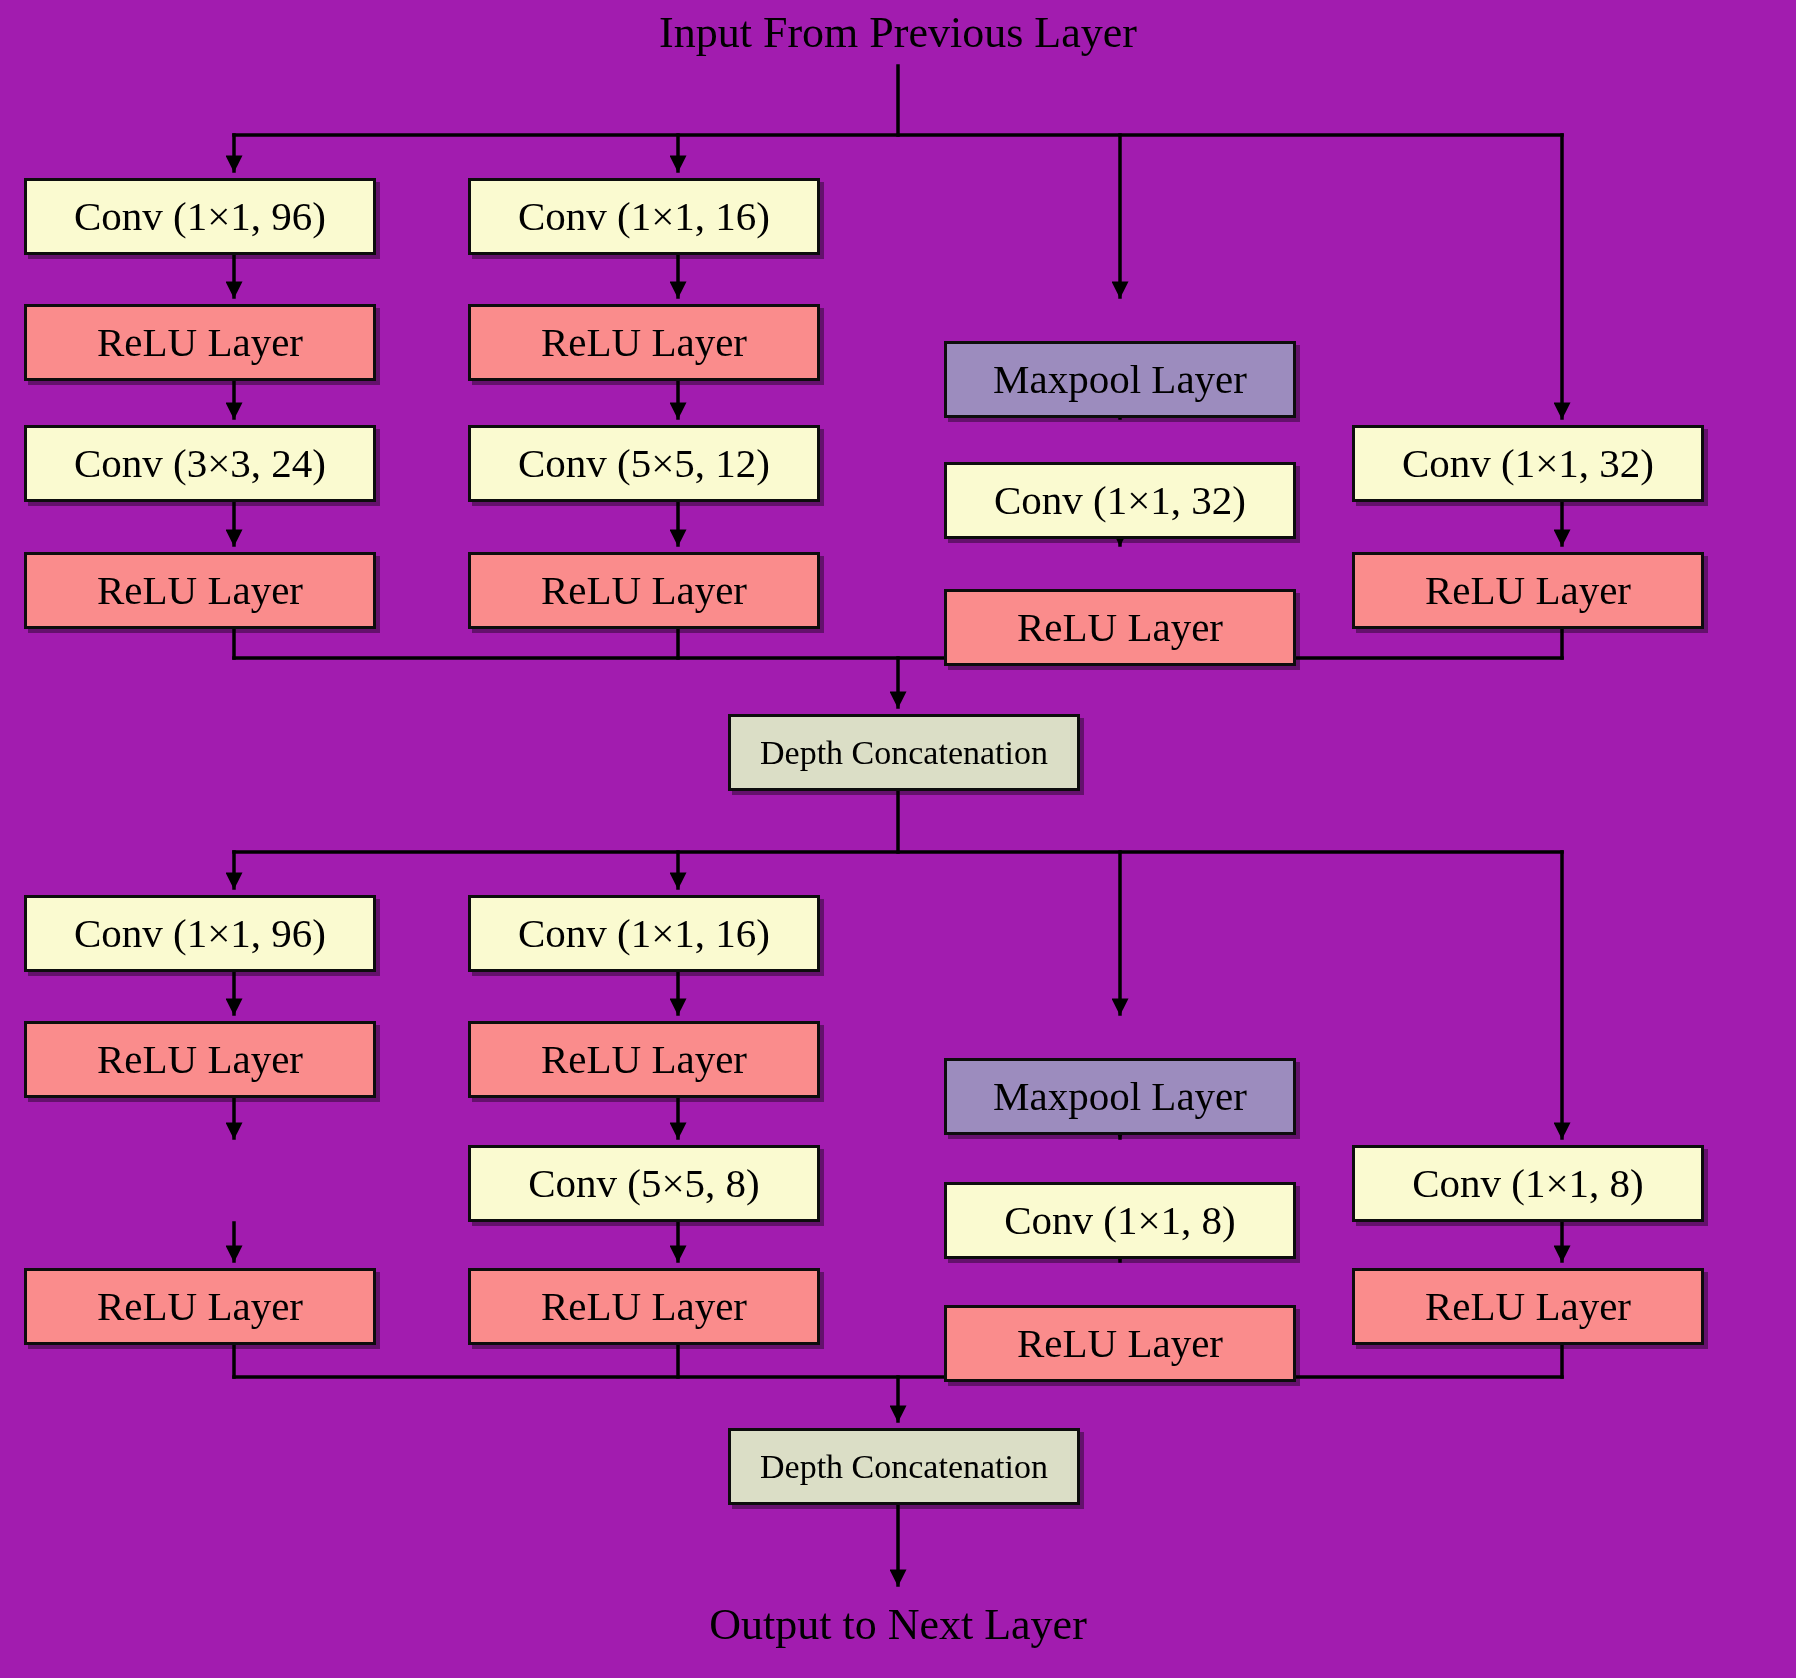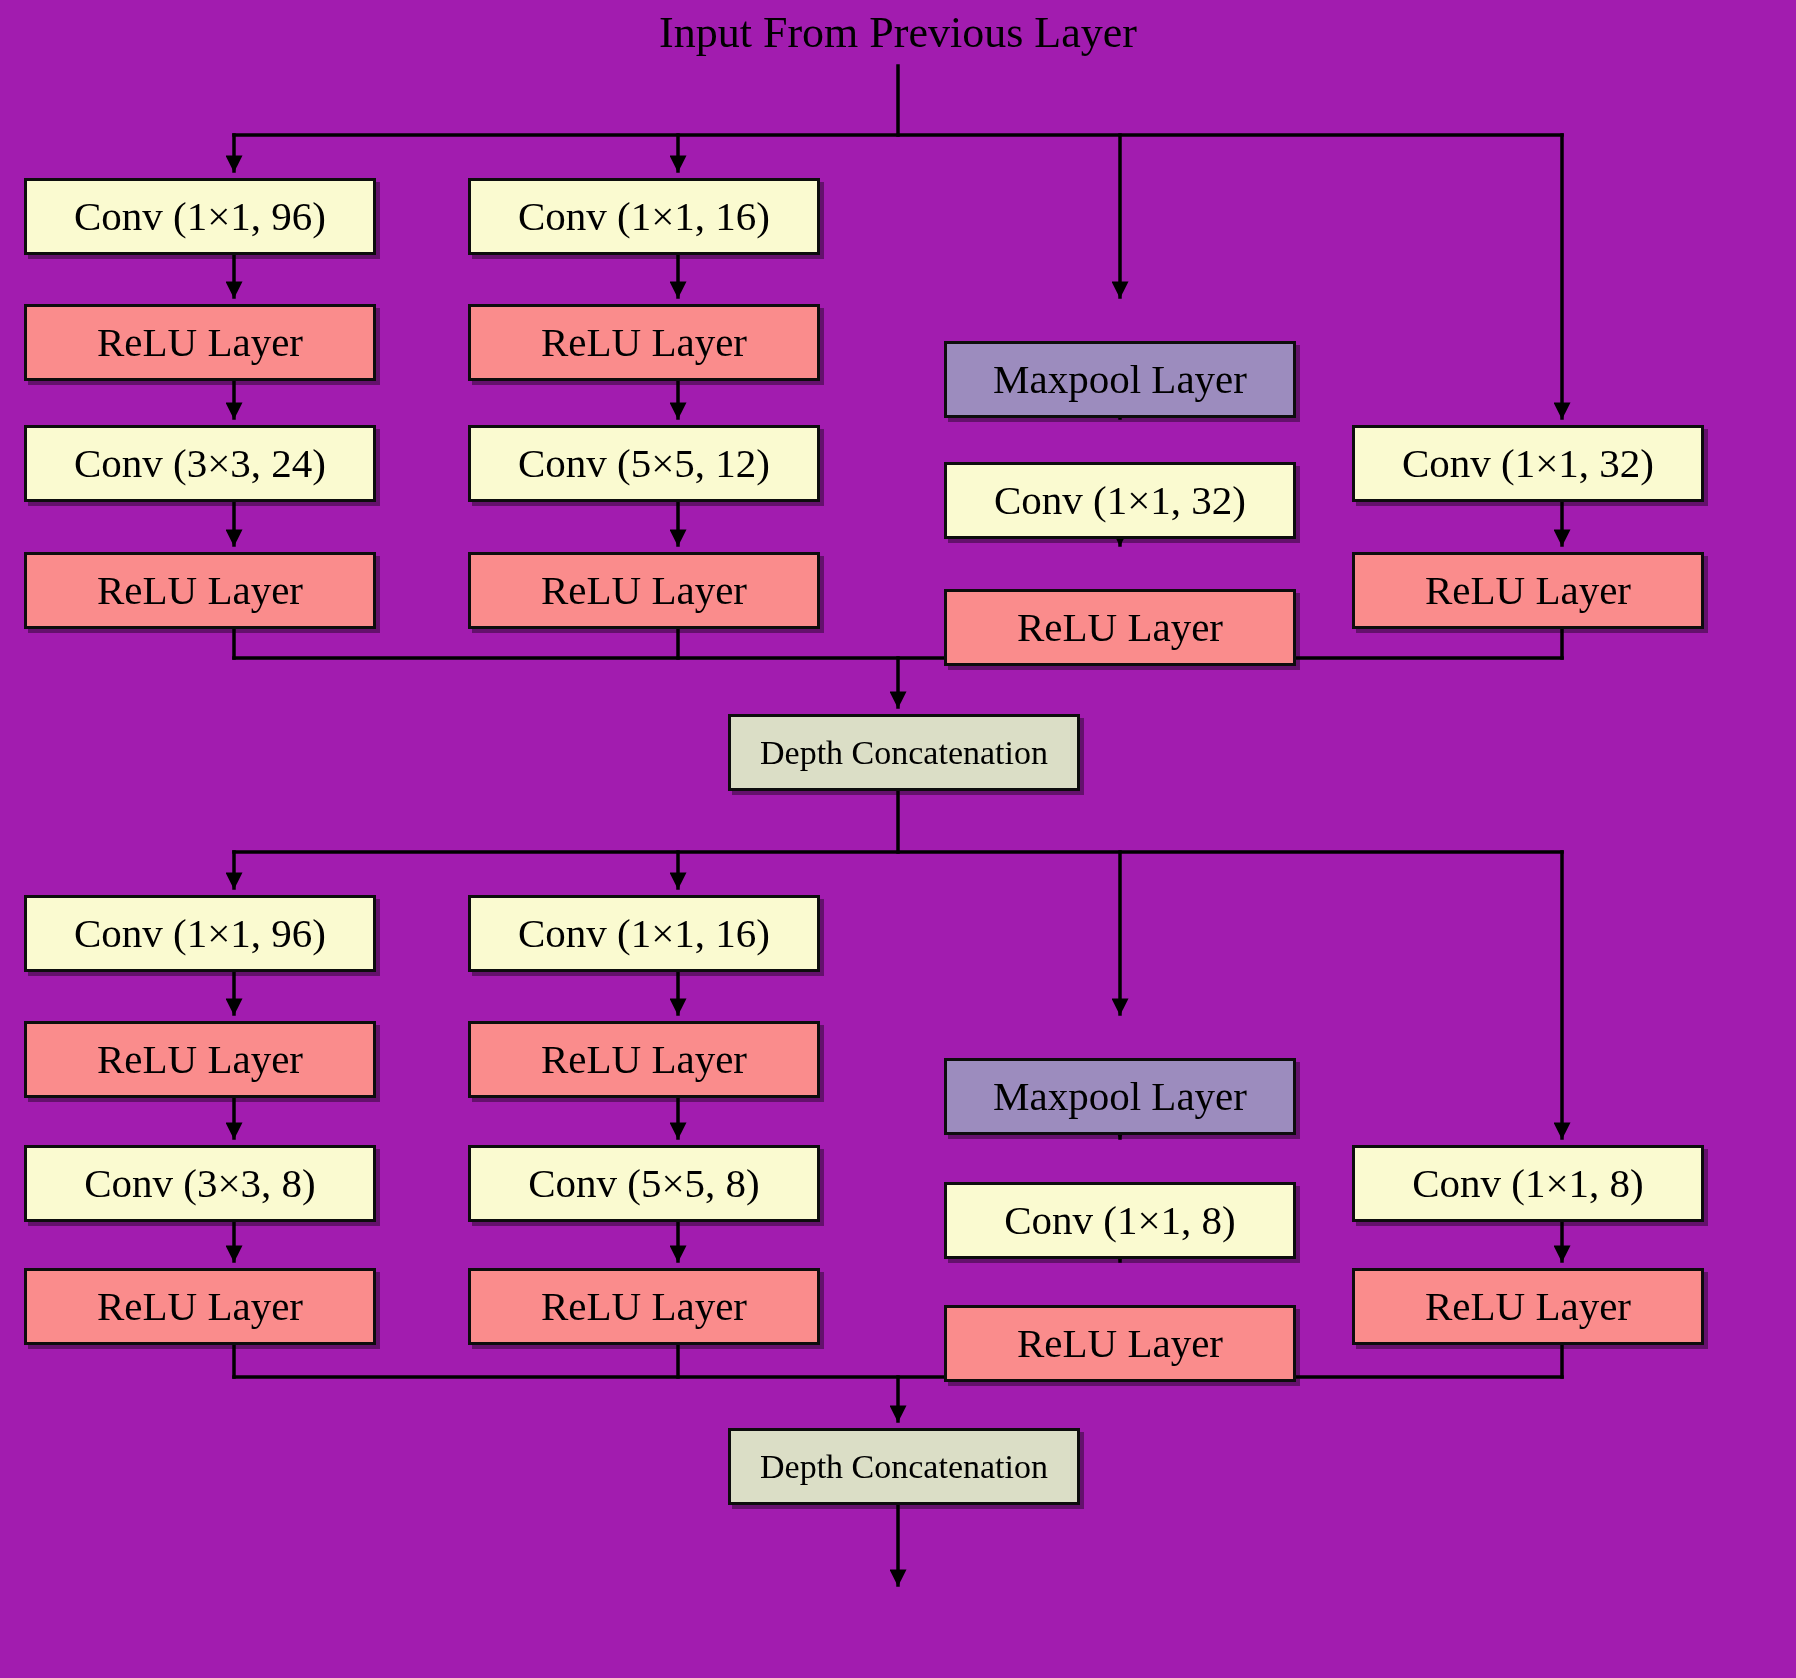--- a/index.html
+++ b/index.html
@@ -161,26 +161,26 @@
 
   <div class="node concat dc dc1">Depth Concatenation</div>
 
   <div class="node conv col1 b2rowA">Conv (1×1, 96)</div>
   <div class="node conv col2 b2rowA">Conv (1×1, 16)</div>
 
   <div class="node relu col1 b2rowB">ReLU Layer</div>
   <div class="node relu col2 b2rowB">ReLU Layer</div>
   <div class="node maxpool col3 b2rowB">Maxpool Layer</div>
 
-  <div class="node conv col1 b2rowC">Conv (3×3, 8)</div>
   <div class="node conv col2 b2rowC">Conv (5×5, 8)</div>
   <div class="node conv col3 b2rowC">Conv (1×1, 8)</div>
   <div class="node conv col4 b2rowC">Conv (1×1, 8)</div>
 
   <div class="node relu col1 b2rowD">ReLU Layer</div>
   <div class="node relu col2 b2rowD">ReLU Layer</div>
   <div class="node relu col3 b2rowD">ReLU Layer</div>
   <div class="node relu col4 b2rowD">ReLU Layer</div>
 
   <div class="node concat dc dc2">Depth Concatenation</div>
 
+  <div class="flow-label output-label">Output to Next Layer</div>
 
 </div>
 
 </body></html>

